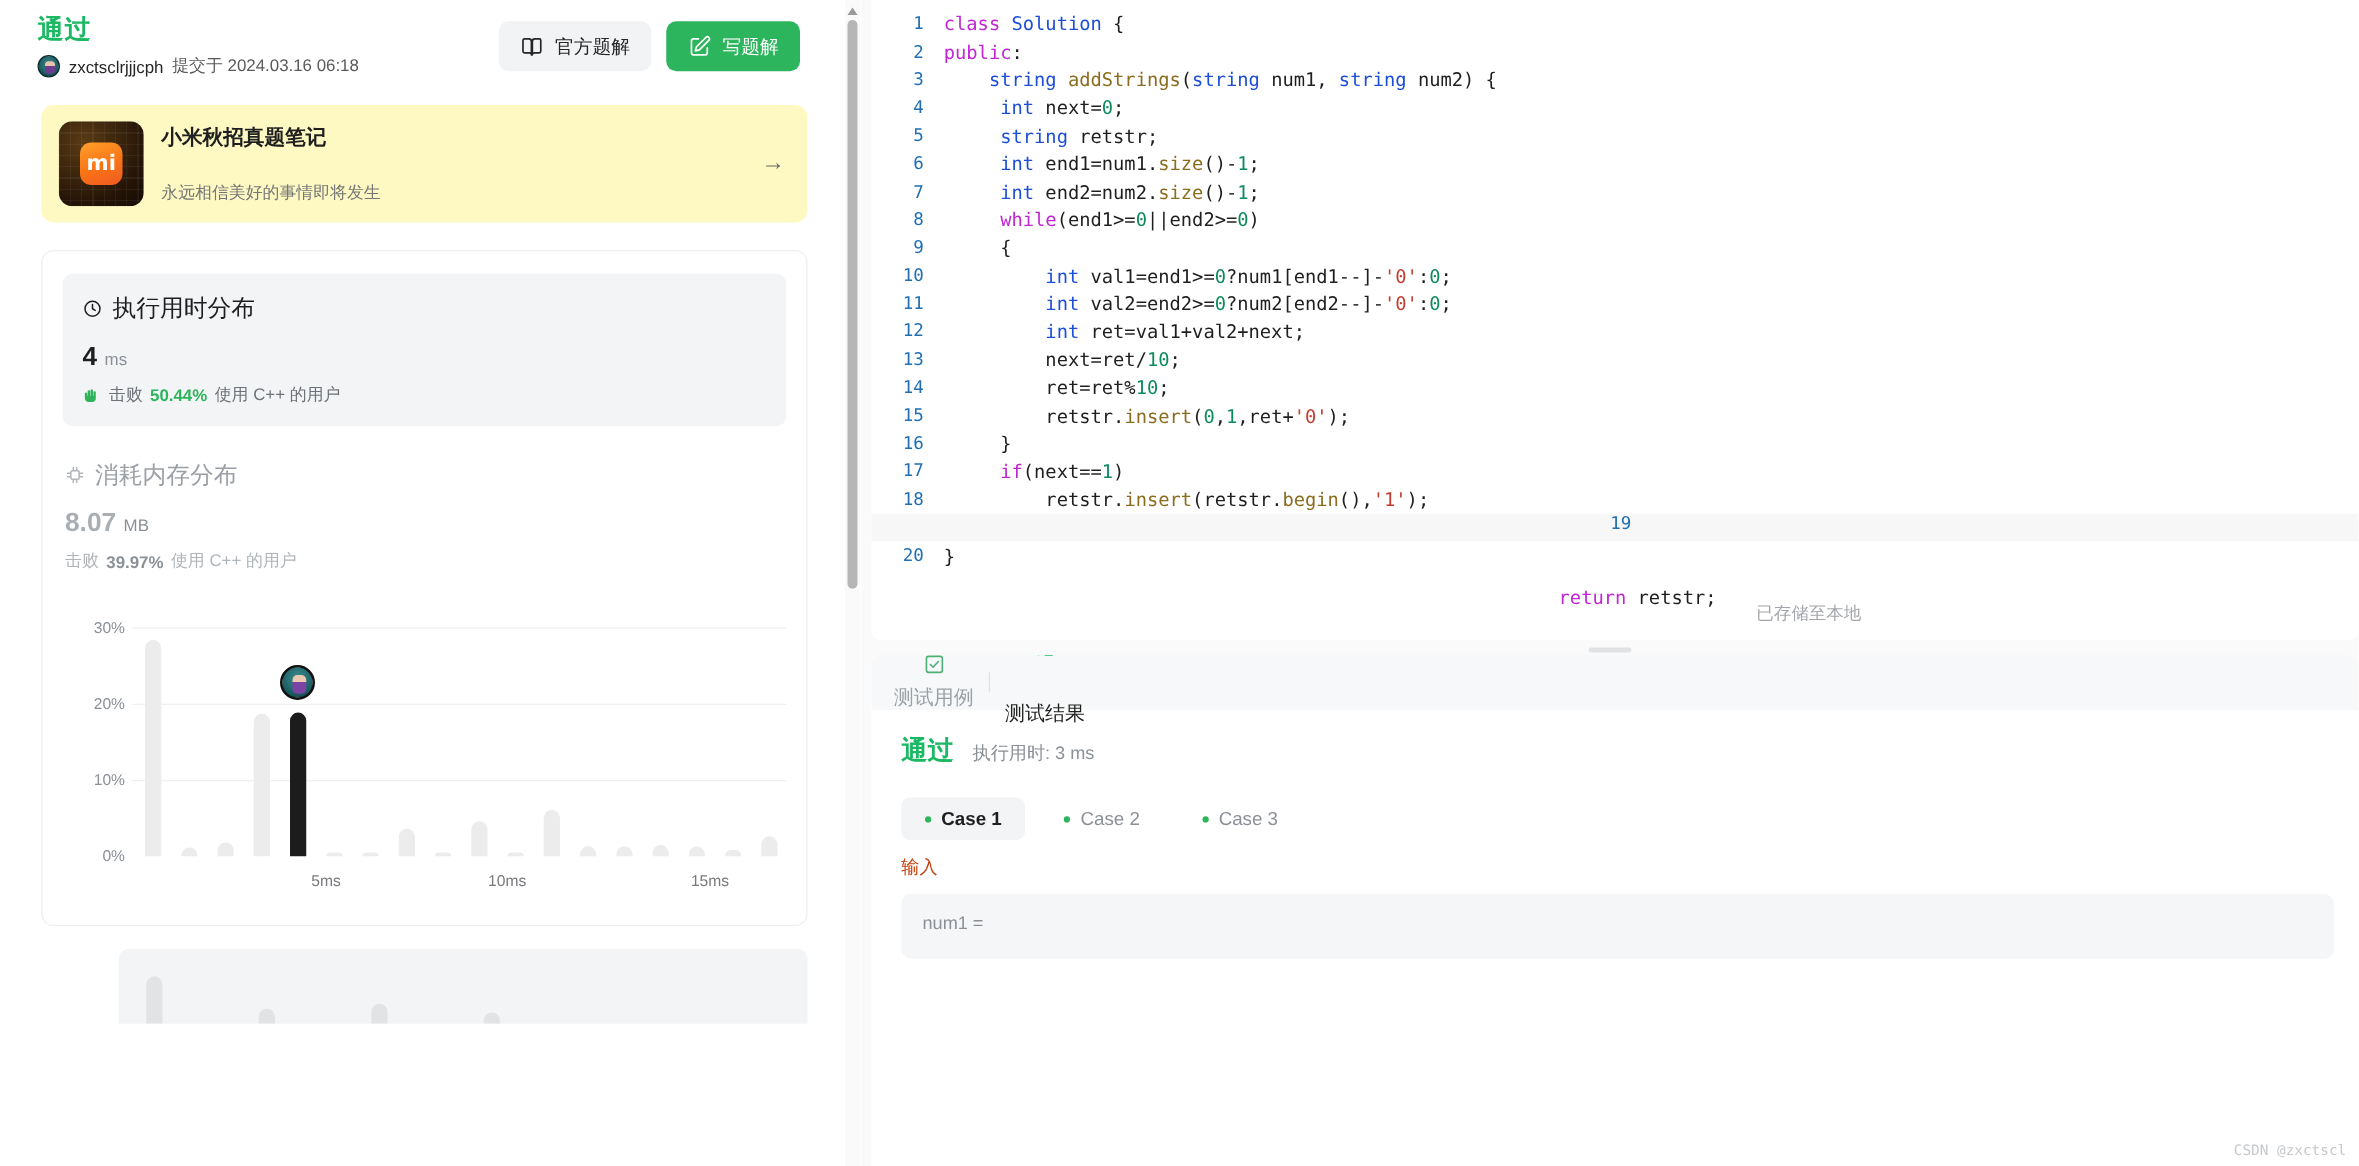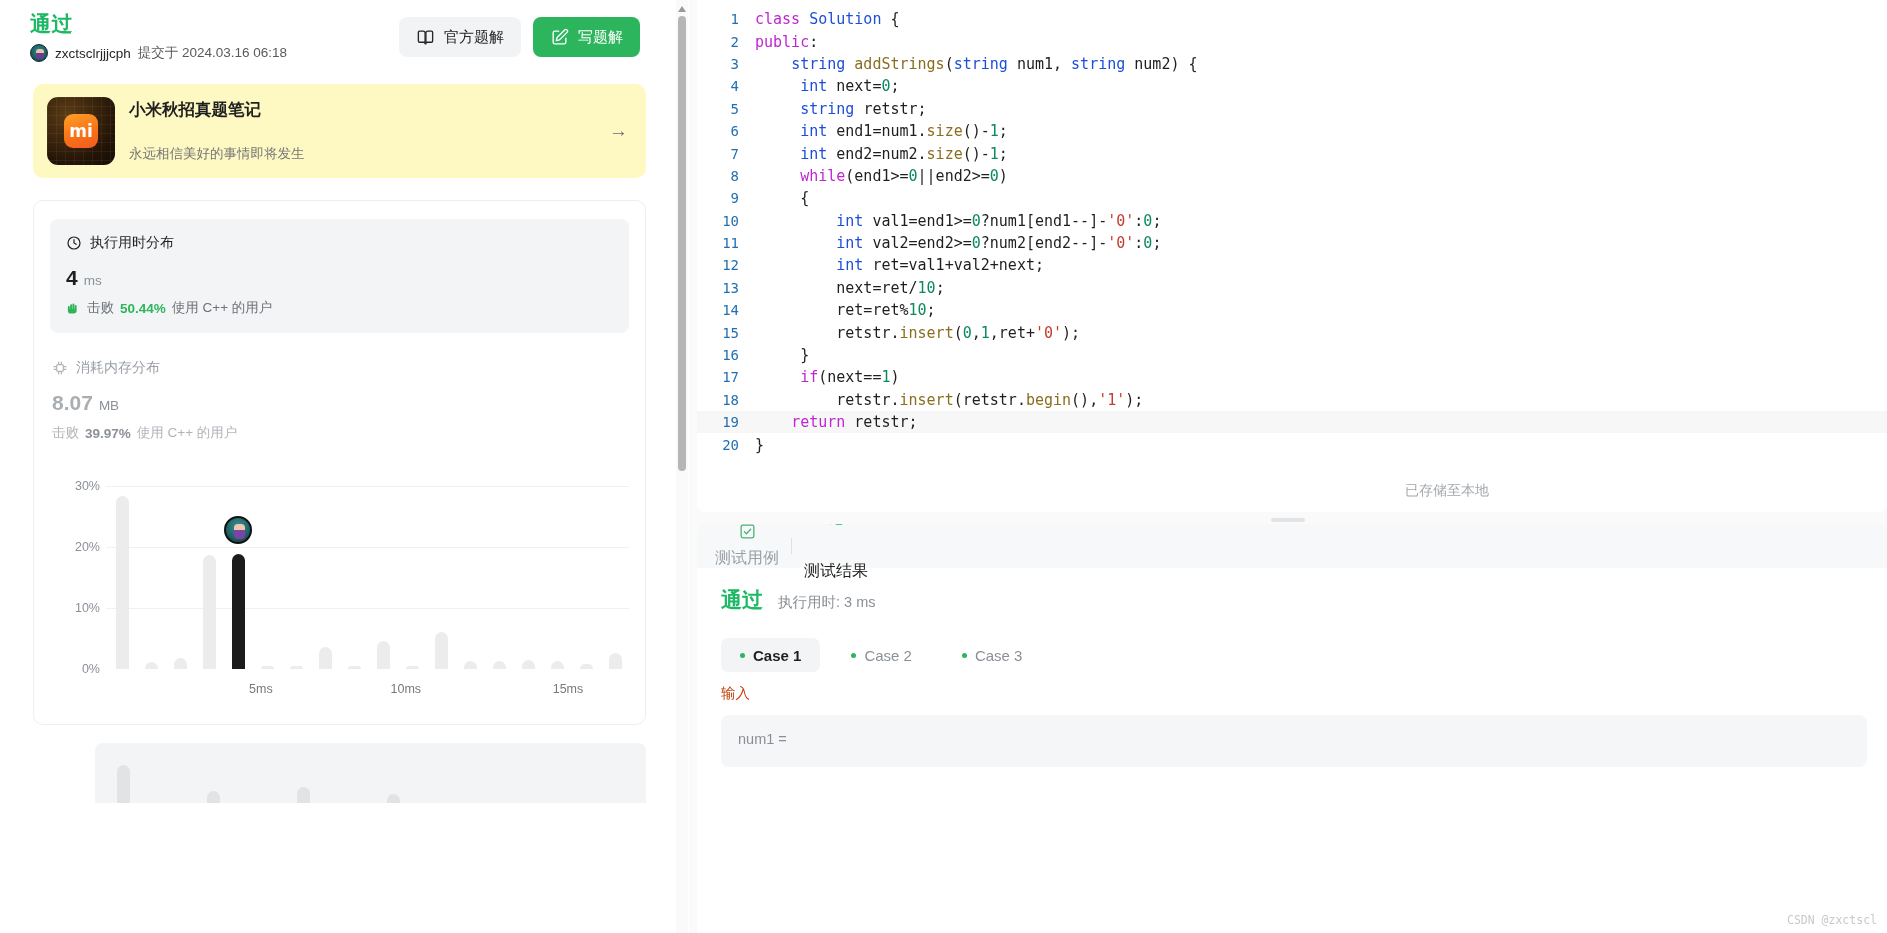--- a/index.html
+++ b/index.html
@@ -88,21 +88,21 @@
   
   .stats-card {
     margin: 22px 30px 0 33px;
     border: 1px solid #eceef0; border-radius: 10px;
     padding: 18px 16px 20px 16px;
     background: #fff;
   }
   .runtime-block {
     background: #f3f4f6; border-radius: 8px; padding: 15px 16px 16px 16px;
   }
-  .block-title { display: flex; align-items: center; gap: 8px; font-size: 14px; color: #1f1f1f; }
+  .block-title { display: flex; align-items: center; gap: 8px; font-size: 19px; color: #1f1f1f; }
   .block-title.muted { color: #9aa0a6; }
   .metric-row { margin-top: 14px; display: flex; align-items: baseline; gap: 6px; }
   .metric-value { font-size: 21px; font-weight: 700; color: #1f1f1f; }
   .metric-value.muted { color: #a9aeb3; }
   .metric-unit { font-size: 13.5px; color: #8a9097; }
   .beat-row { margin-top: 9px; display: flex; align-items: center; gap: 6px; font-size: 13.5px; color: #6d7278; }
   .beat-pct { color: #2db55d; font-weight: 700; }
   .beat-pct.muted { color: #8c9197; font-weight: 700; }
   .beat-row.muted { color: #b0b5ba; }
   .mem-block { padding: 26px 4px 0 2px; }
@@ -144,21 +144,21 @@
 
   
   .right-pane { position: relative; width: 1198px; height: 933px; background: #fafafa; }
   .editor-card {
     position: absolute; left: 8px; top: 0; right: 0; height: 512px;
     background: #ffffff; border-radius: 0 0 8px 8px; overflow: hidden;
   }
   .code-area { position: relative; padding: 8px 0 0 0; }
   .code-line { display: flex; height: 22.4px; align-items: center; font-size: 15px;
     font-family: "DejaVu Sans Mono", monospace; white-space: pre; }
-  .code-line.active { background: #f7f7f7; }
+  .code-line.active { background: #f7f7f7; flex-direction: column; }
   .ln {
     width: 58px; flex: 0 0 58px; text-align: right; padding-right: 16px;
     color: #1f6fb2; font-size: 14px;
   }
   .code-txt { color: #1f1f1f; }
   .kw { color: #c026d3; }
   .type { color: #1d4ed8; }
   .fn { color: #8a6d1f; }
   .num { color: #0b8a5b; }
   .str { color: #c43c2e; }

